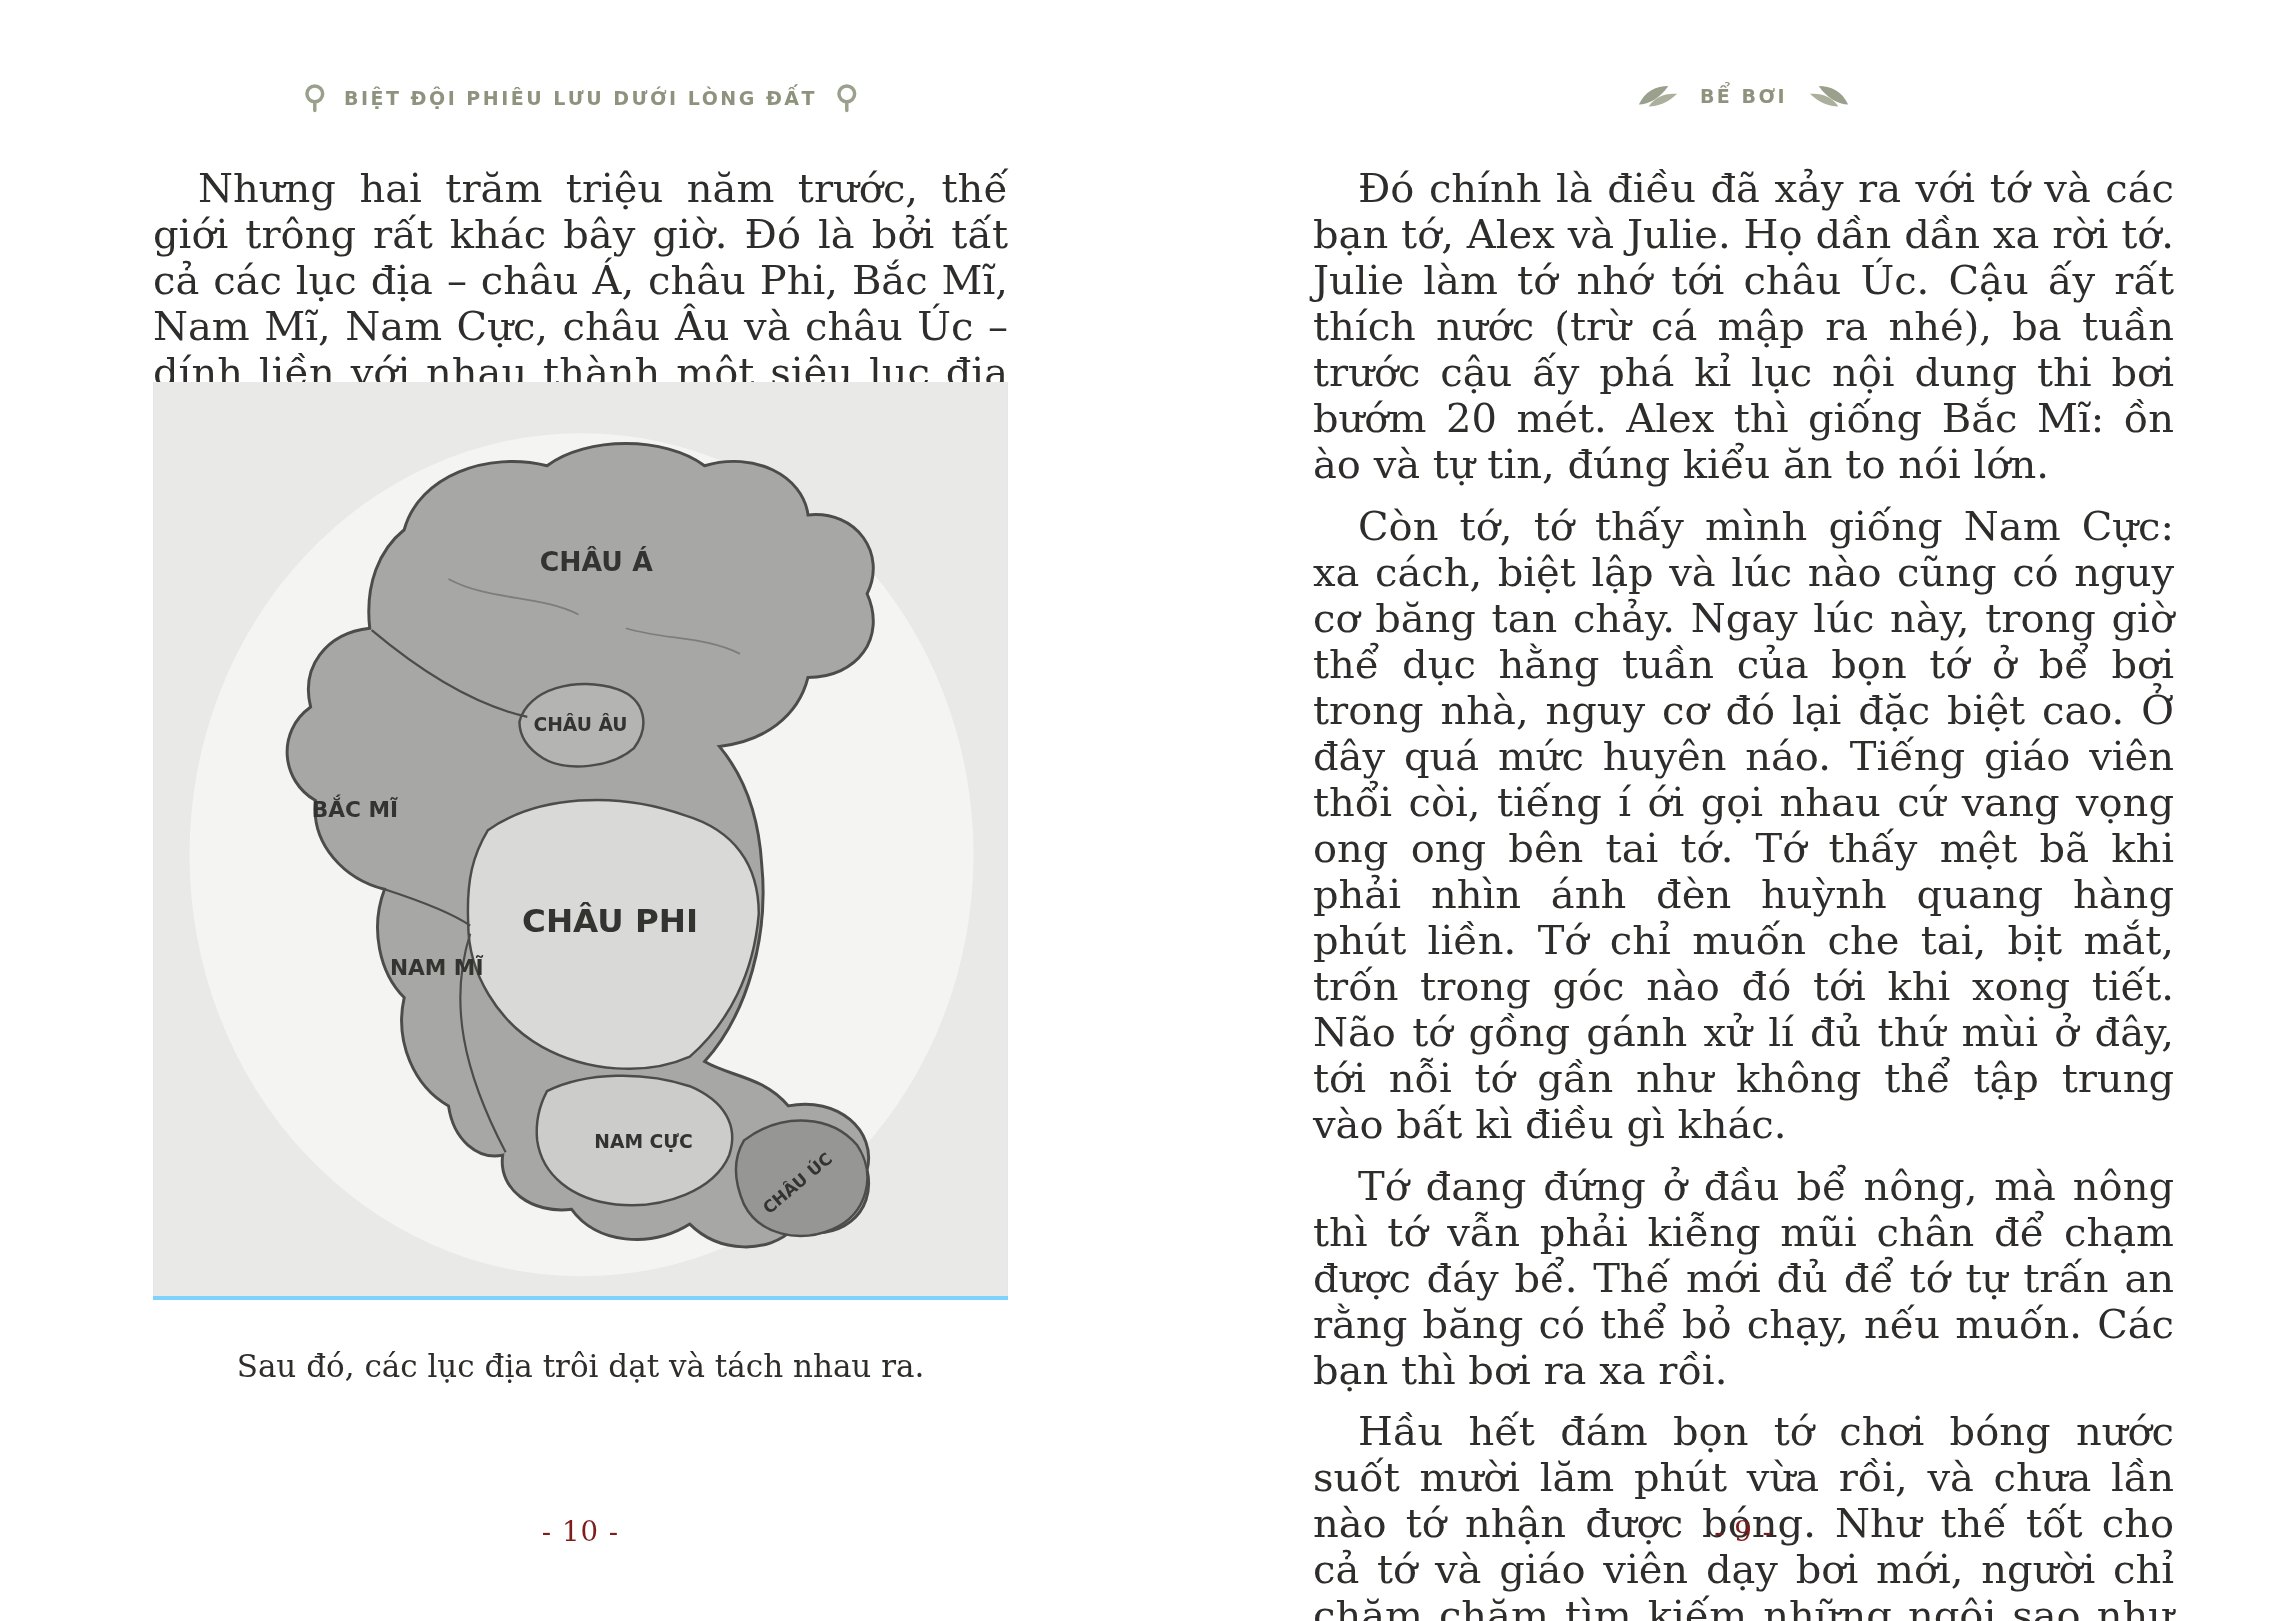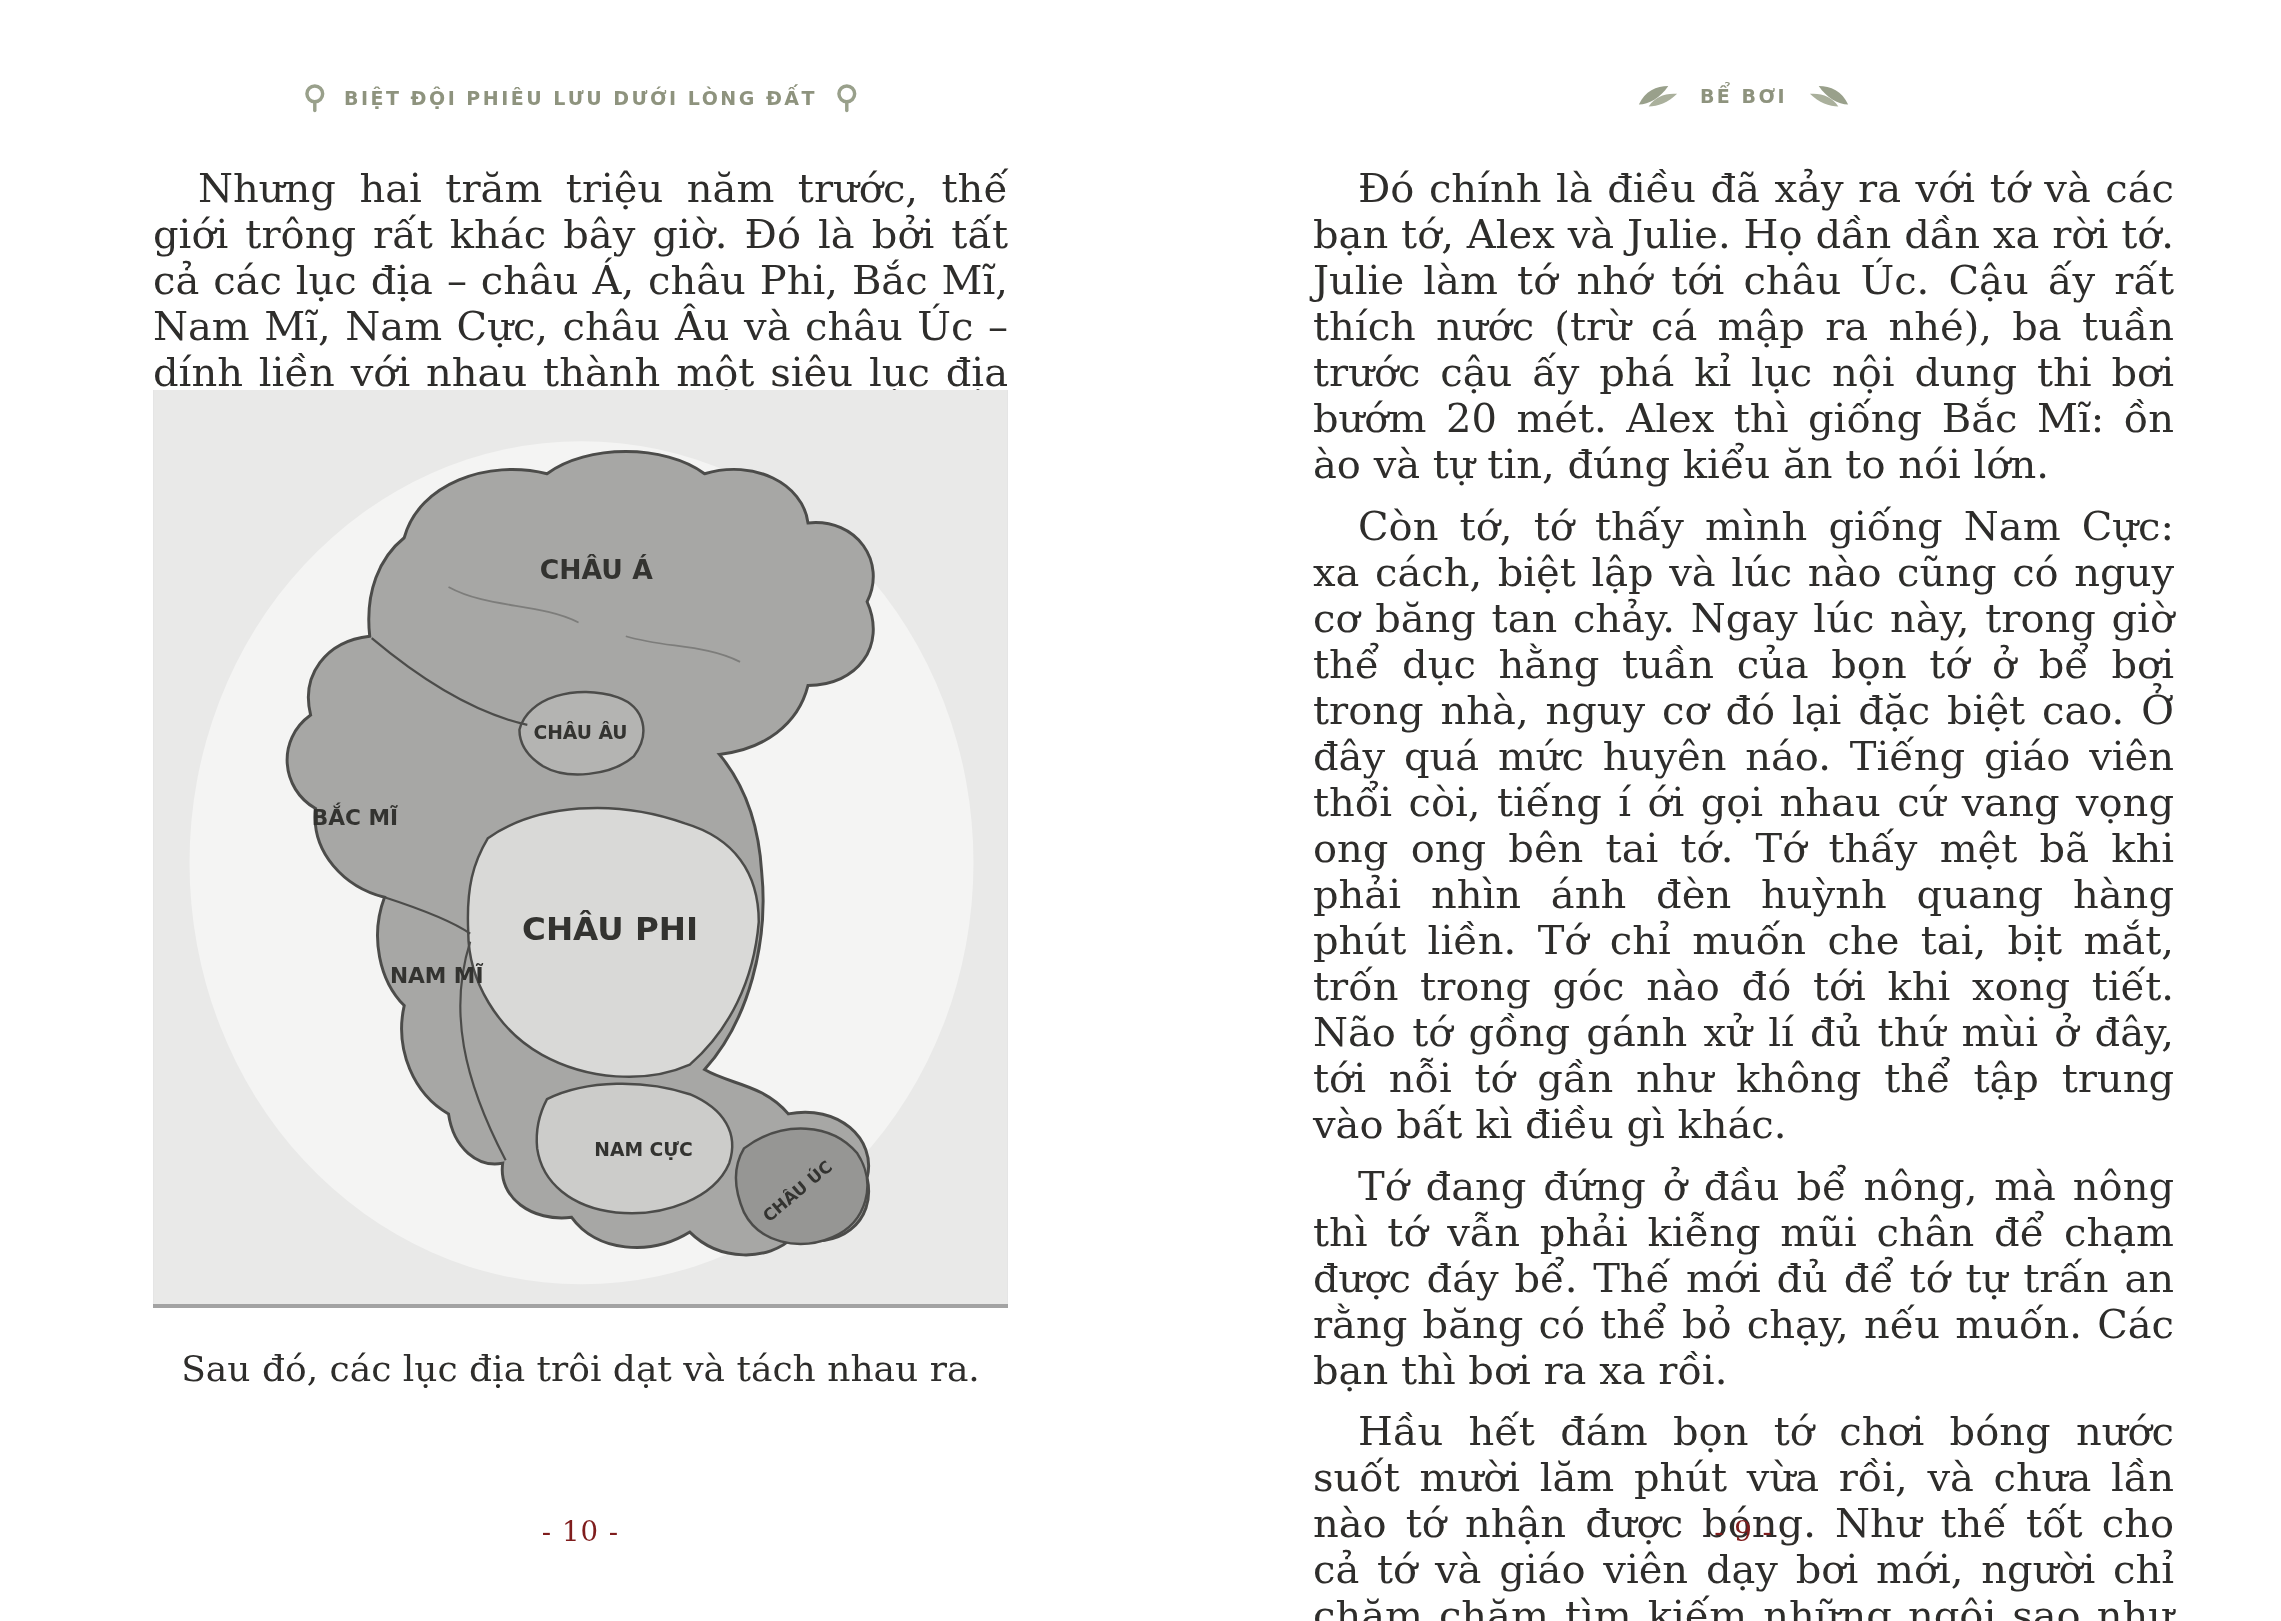--- a/index.html
+++ b/index.html
@@ -26,33 +26,33 @@
 
   .body-block{position:absolute;left:0;width:100%;text-align:justify;}
   .page-left .body-block{top:165px;}
   .page-right .body-block{top:165px;}
   .body-block p{
     margin:0 0 15.8px 0;font-size:40px;line-height:46px;text-indent:45px;
   }
   .body-block p:last-child{margin-bottom:0;}
 
   .map-figure{
-    position:absolute;top:390px;left:0;width:855px;height:918px;
-    background:#a3a3a3;
+    position:absolute;top:382px;left:0;width:855px;height:918px;
+    background:#7dd3fc;
   }
   .map-figure svg{display:block;}
 
   .map-label{
     font-family:"DejaVu Sans","Liberation Sans",sans-serif;
     font-weight:bold;fill:#333330;
   }
 
   .caption{
     position:absolute;top:1348px;left:0;width:100%;text-align:center;
-    font-size:36px;color:#2e2d2b;
+    font-size:31px;color:#2e2d2b;
   }
   .page-number{
     position:absolute;top:1515px;left:0;width:100%;text-align:center;
     font-size:27.6px;letter-spacing:1px;color:#7f1d1d;
   }
 </style>
 </head>
 <body>
 
 <div class="page page-left">

